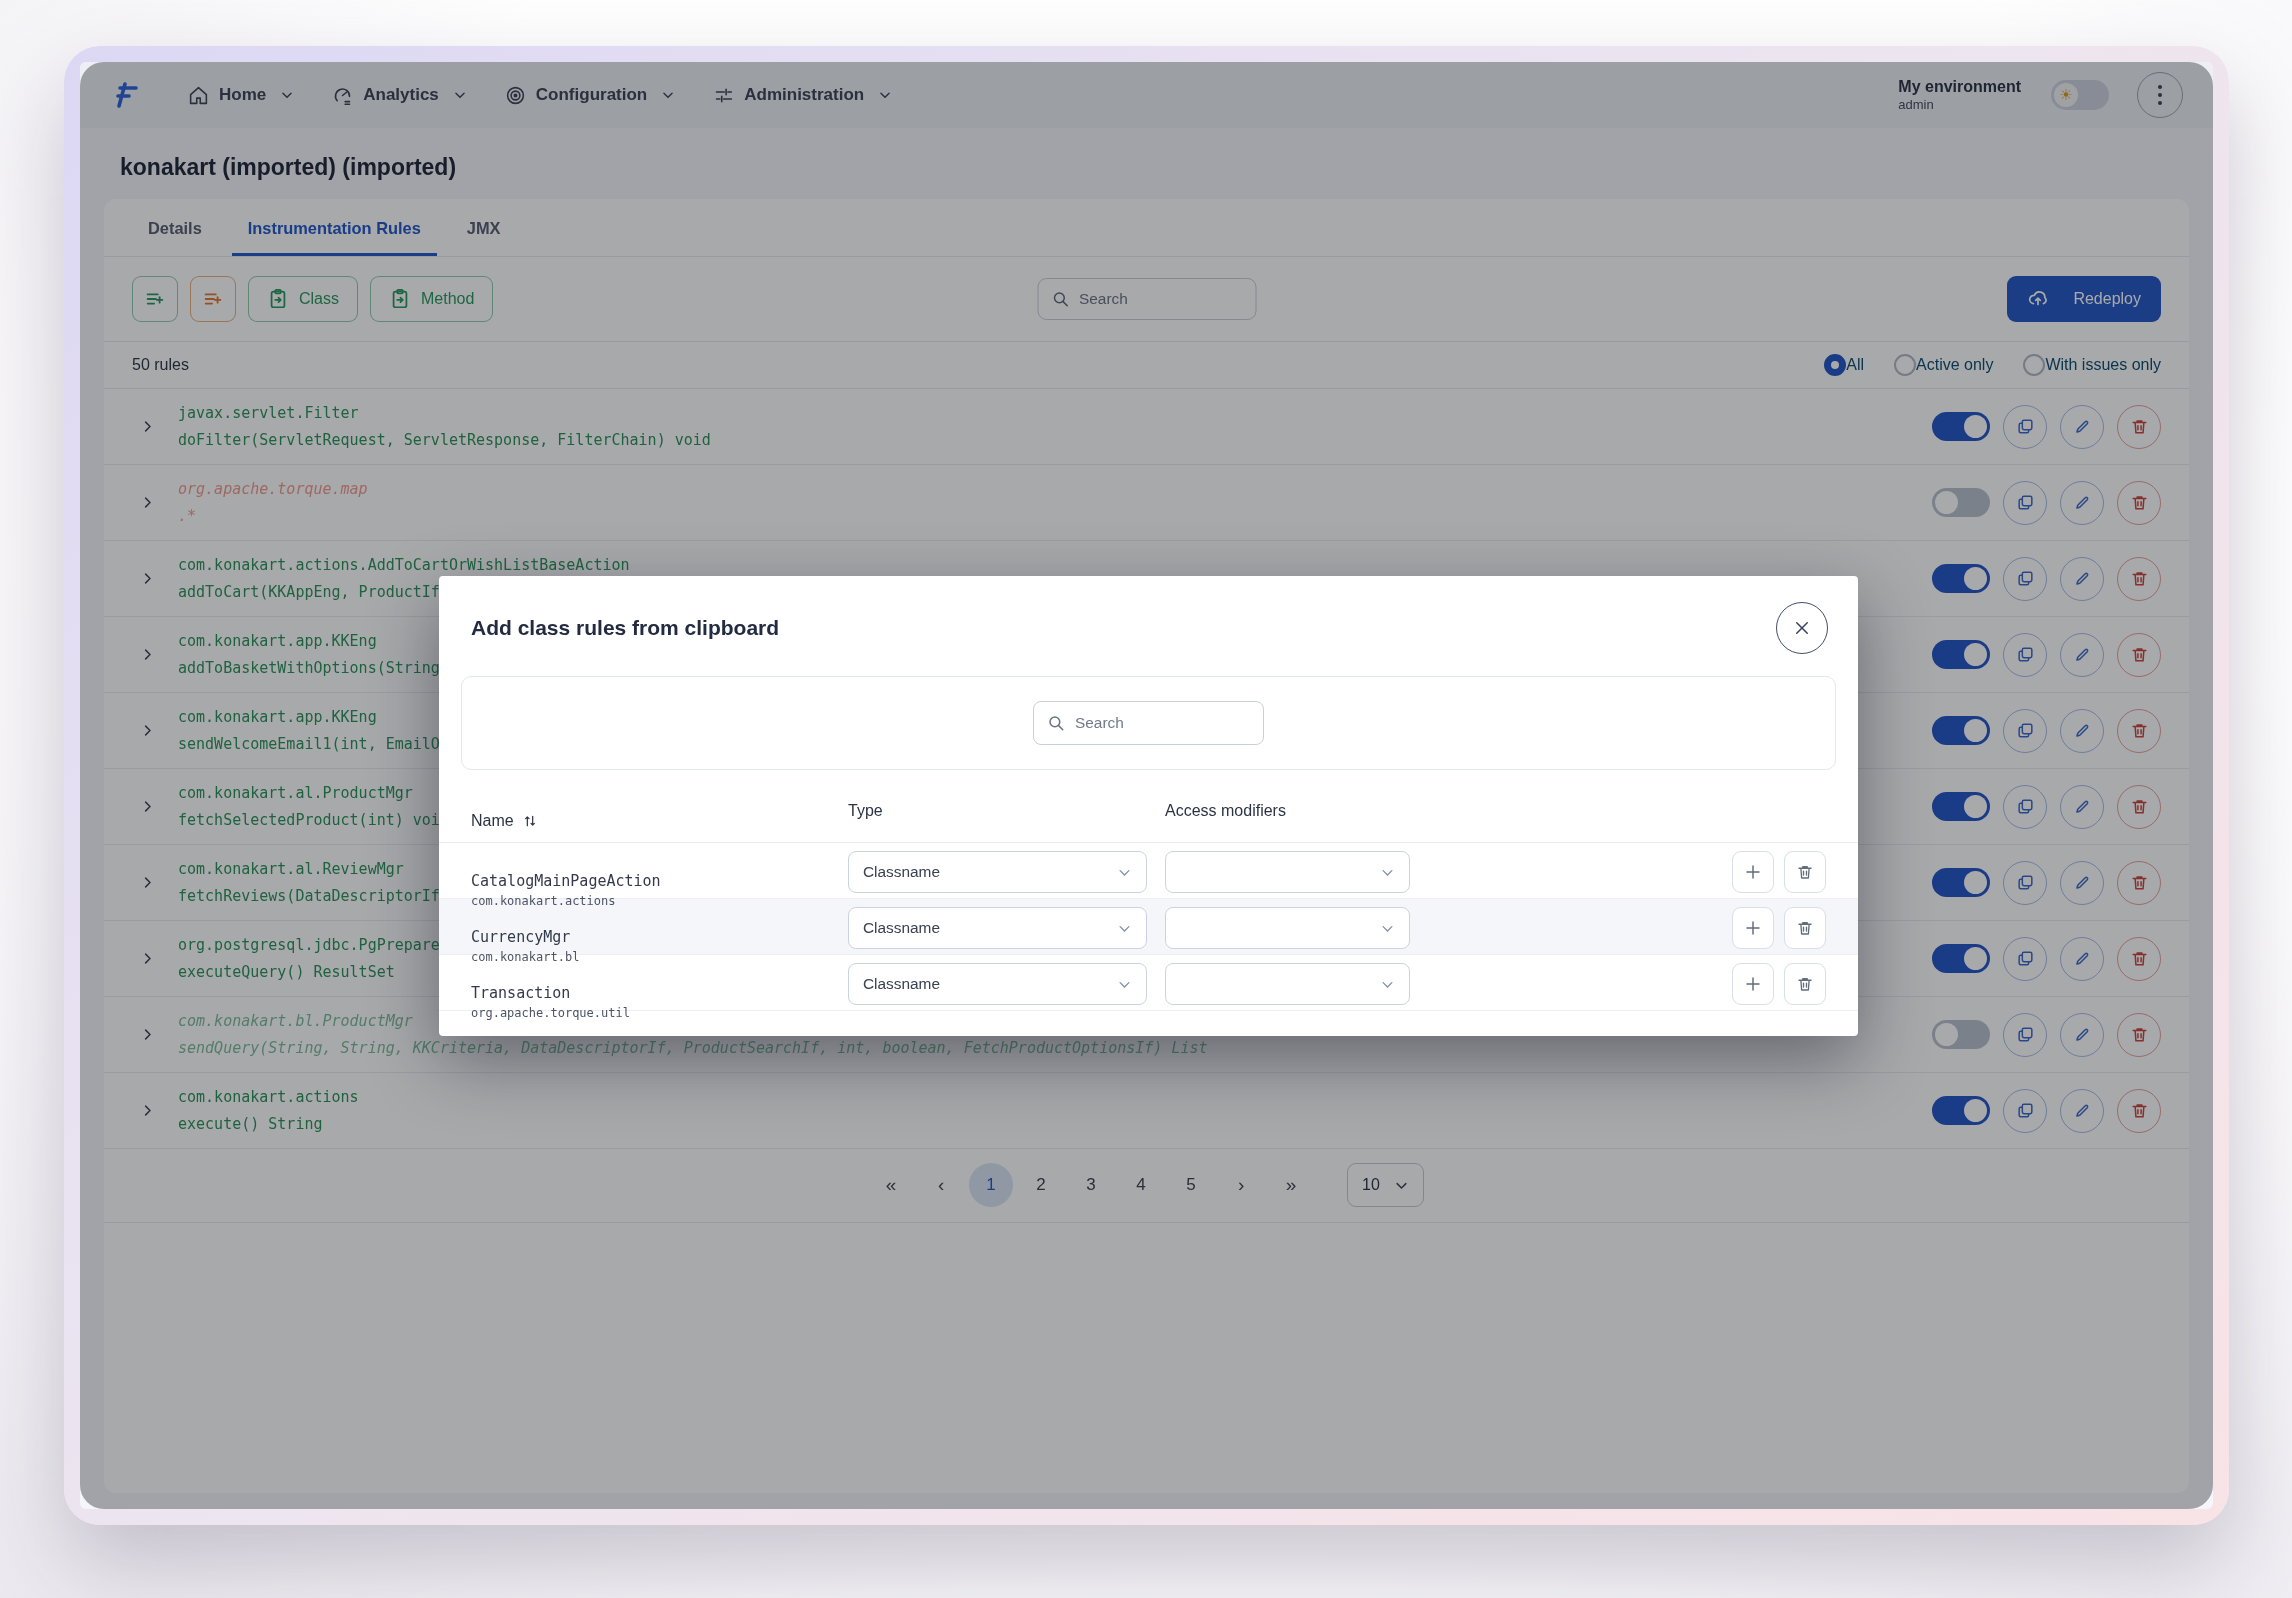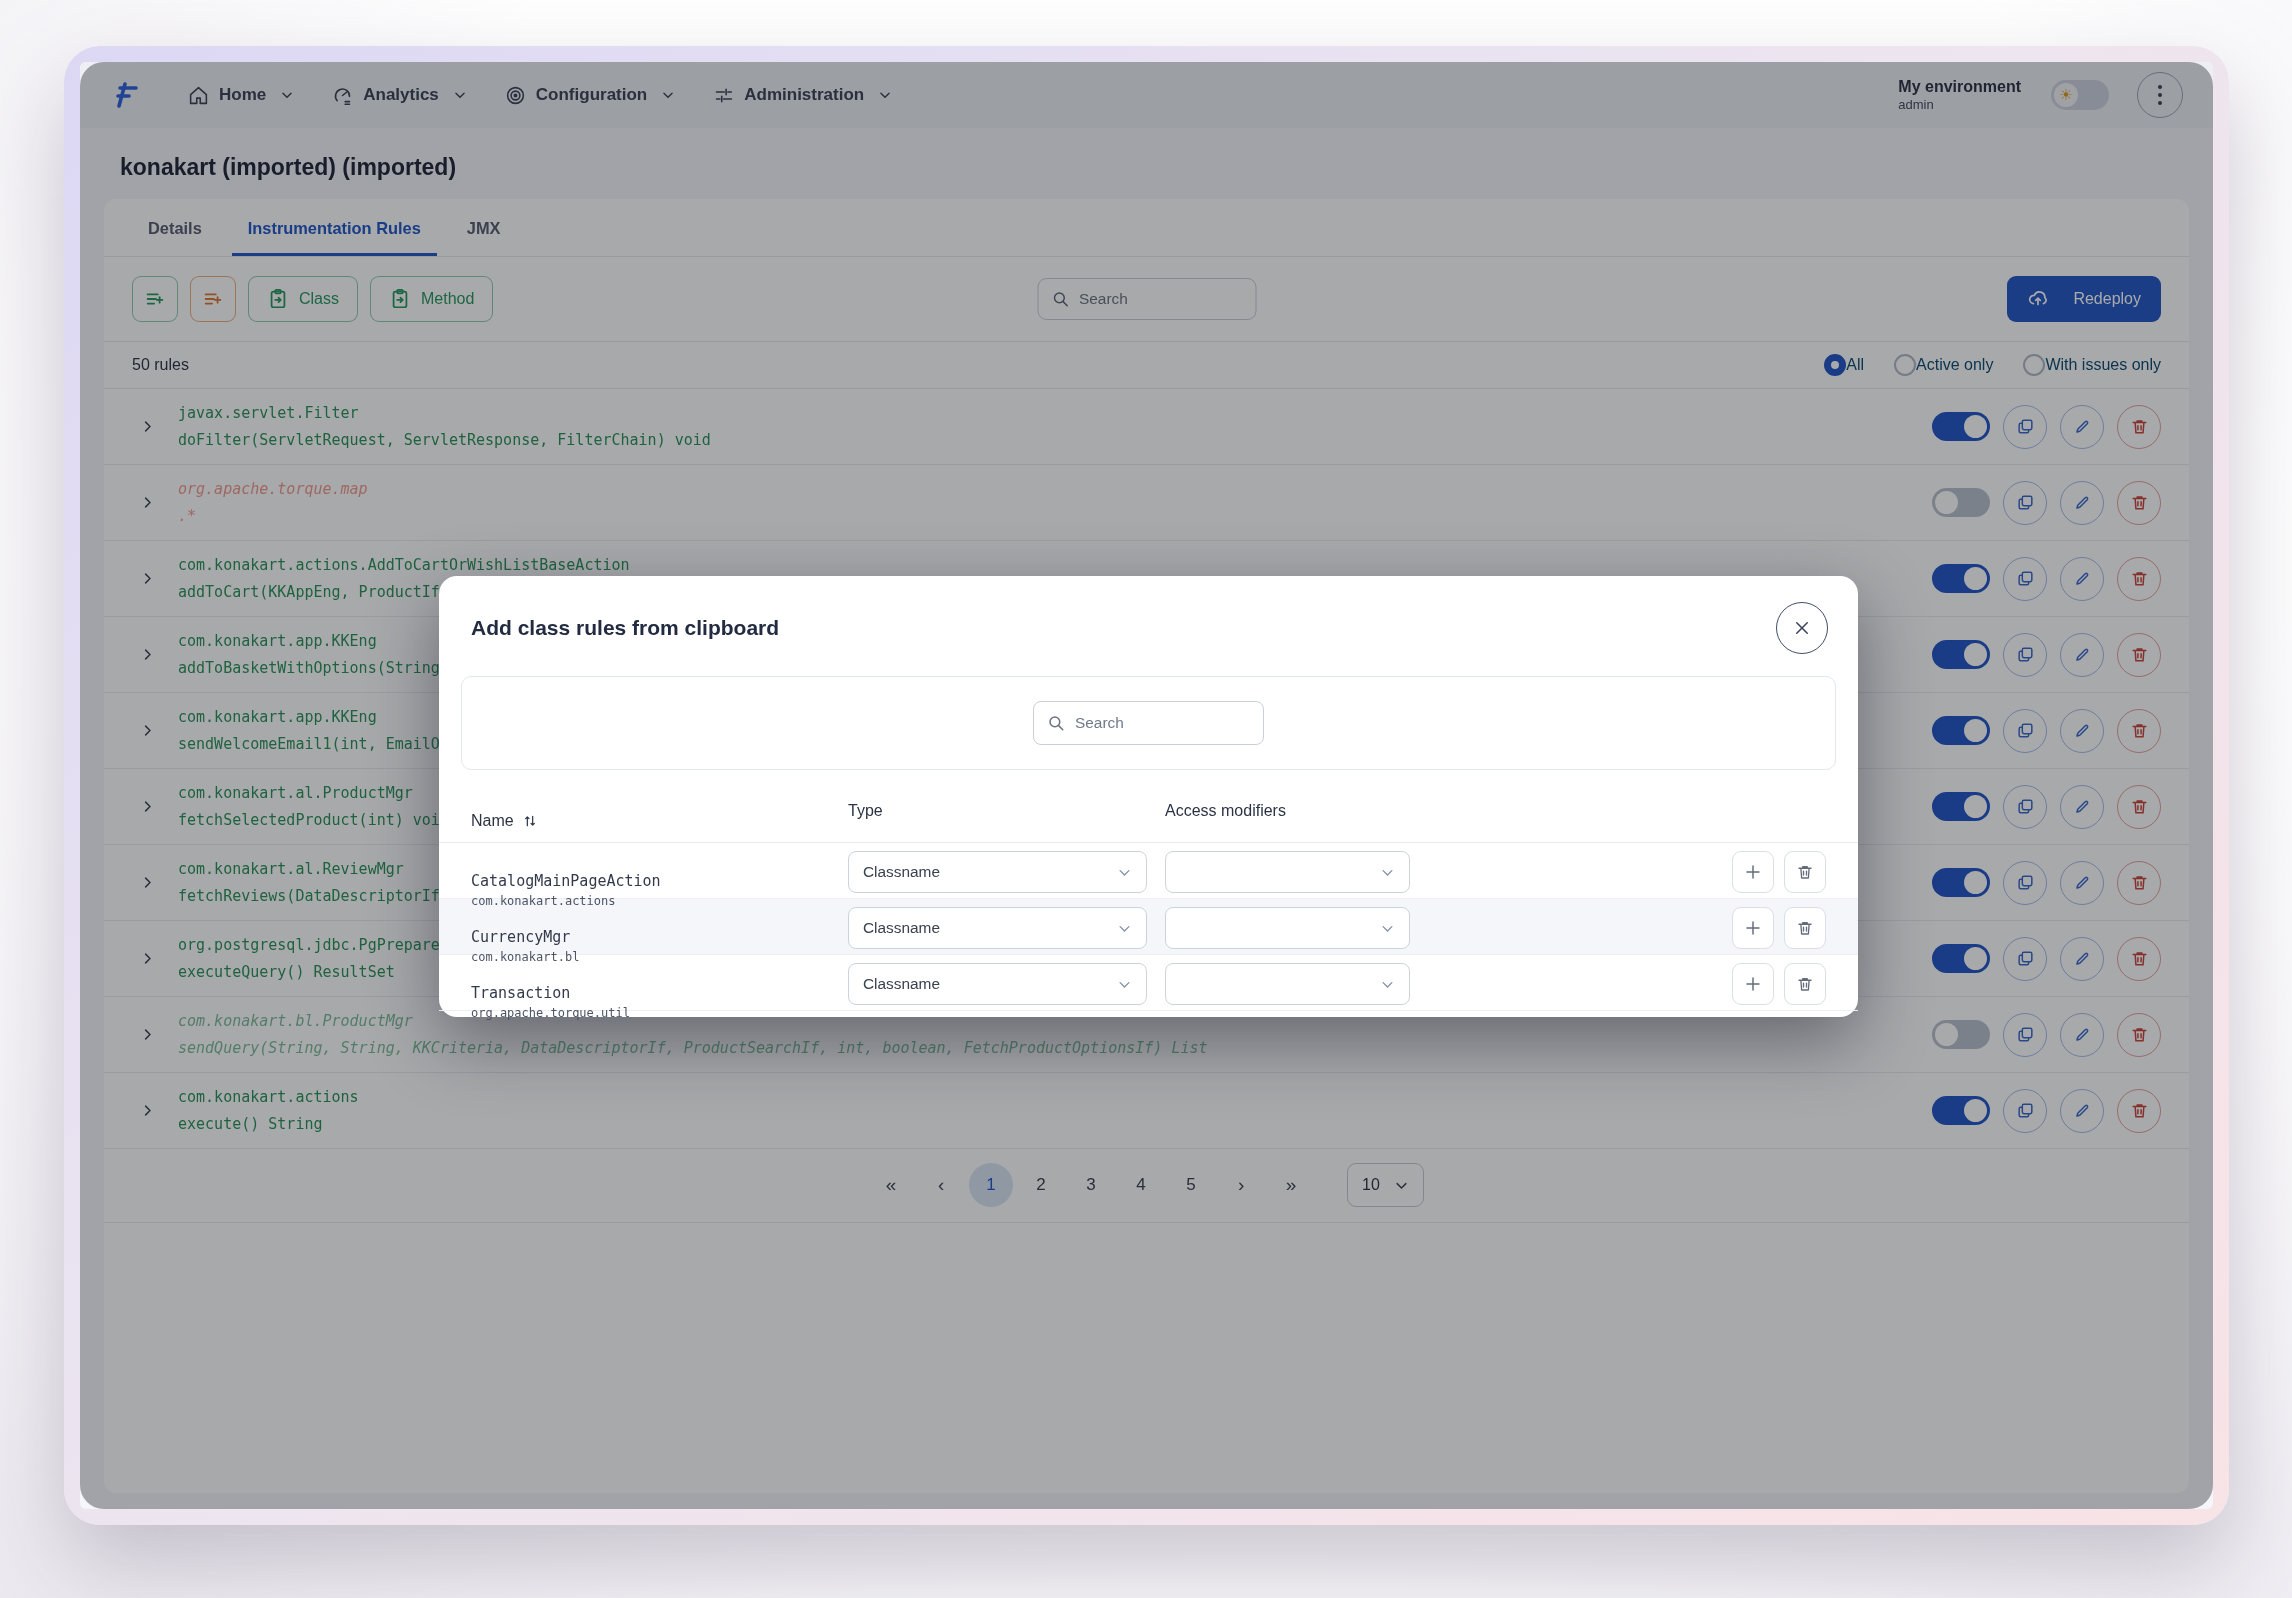--- a/index.html
+++ b/index.html
@@ -153,21 +153,21 @@
 
   
   .dim-overlay {
     position:absolute; inset:0; background:rgba(13,16,22,.36); z-index:40;
     border-radius:24px;
   }
 
   
   .modal {
     position:absolute; left:439px; top:576px; width:1419px; min-height:404px;
-    background:#fff; border-radius:18px; z-index:60; padding-bottom:6px;
+    background:#fff; border-radius:4px; z-index:60; padding-bottom:25px;
     box-shadow:0 24px 70px rgba(20,24,40,.45);
   }
   .modal-header { display:flex; align-items:center; padding:26px 30px 6px 32px; }
   .modal-title { font-size:21px; font-weight:700; color:#222b41; }
   .modal-close {
     margin-left:auto; width:52px; height:52px; border-radius:50%;
     border:1.5px solid #434e68; background:#fff; display:flex; align-items:center;
     justify-content:center; cursor:pointer;
   }
   .modal-search-panel {

